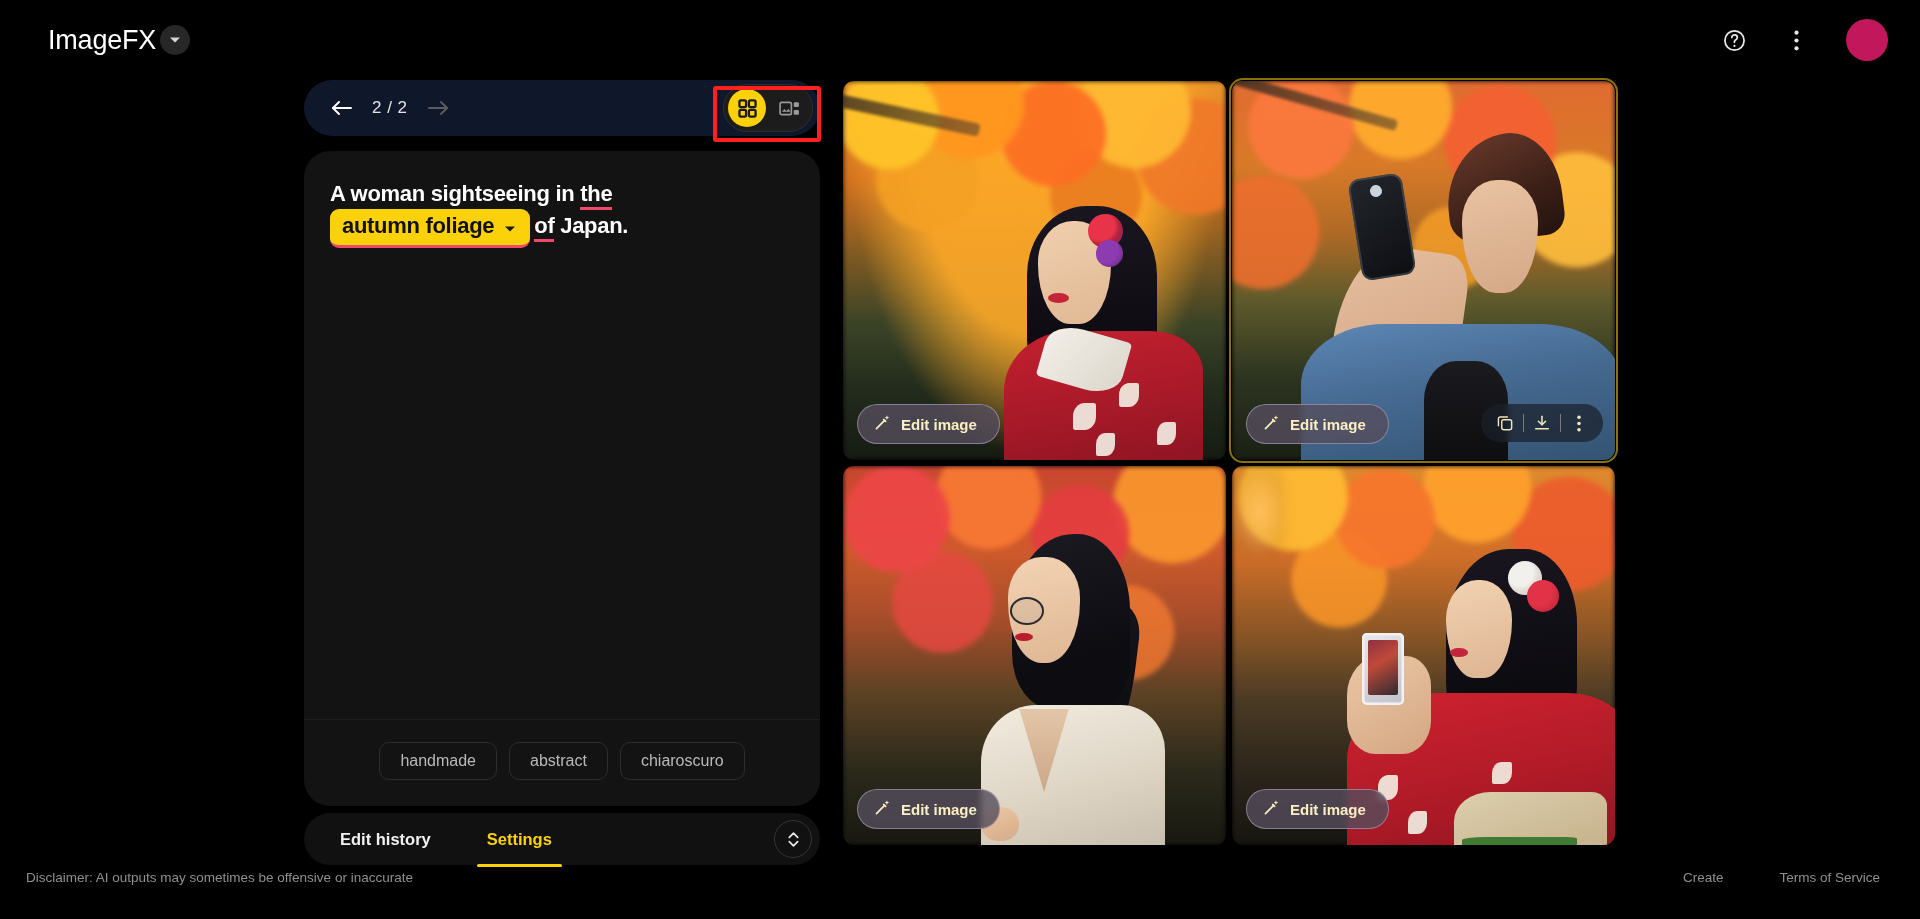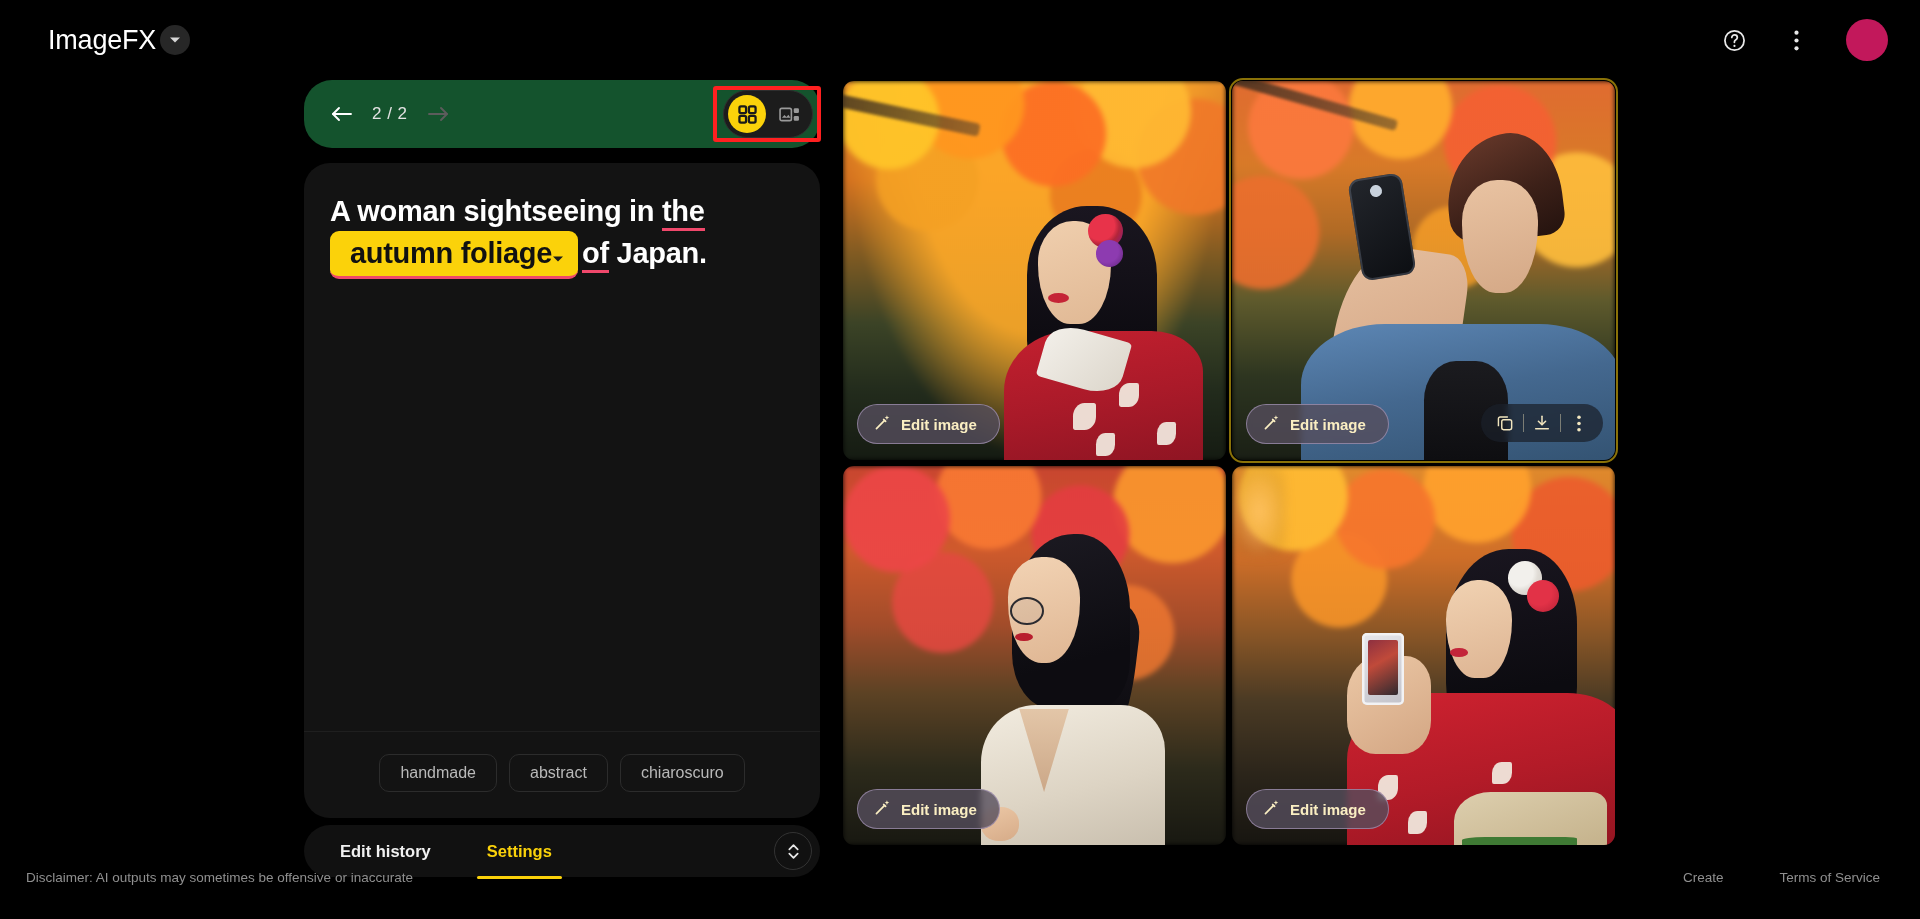--- a/index.html
+++ b/index.html
@@ -81,22 +81,22 @@
     position: absolute;
     left: 304px;
     top: 80px;
     width: 516px;
     height: 780px;
   }
 
   
   .navbar {
     position: relative;
-    height: 68px;
-    background: #14532d;
+    height: 56px;
+    background: #0f172a;
     border-radius: 28px;
     display: flex;
     align-items: center;
     padding: 0 8px 0 20px;
   }
   .nav-arrow {
     width: 34px; height: 34px;
     display: flex; align-items: center; justify-content: center;
     cursor: pointer;
   }
@@ -152,37 +152,38 @@
     display: flex;
     flex-direction: column;
     position: relative;
   }
   .prompt-body {
     flex: 1;
     padding: 28px 26px 0 26px;
     overflow: hidden;
   }
   .prompt-text {
-    font-size: 29px;
+    font-size: 22px;
     font-weight: bold;
     line-height: 1.38;
     color: #ffffff;
     letter-spacing: -0.3px;
   }
   .tok-underline {
     border-bottom: 3px solid #f0486b;
     padding-bottom: 1px;
   }
   .chip-token {
     display: inline-flex;
     align-items: center;
+    gap: 10px;
     background: #fbd20a;
     color: #111111;
     border-radius: 9px;
-    padding: 2px 14px 3px 20px;
+    padding: 2px 14px 3px 12px;
     font-weight: bold;
     cursor: pointer;
     border-bottom: 3px solid #f0486b;
     vertical-align: baseline;
     margin-right: 4px;
   }
   .chip-caret { display: inline-block; }
 
   .prompt-actions {
     display: flex;

